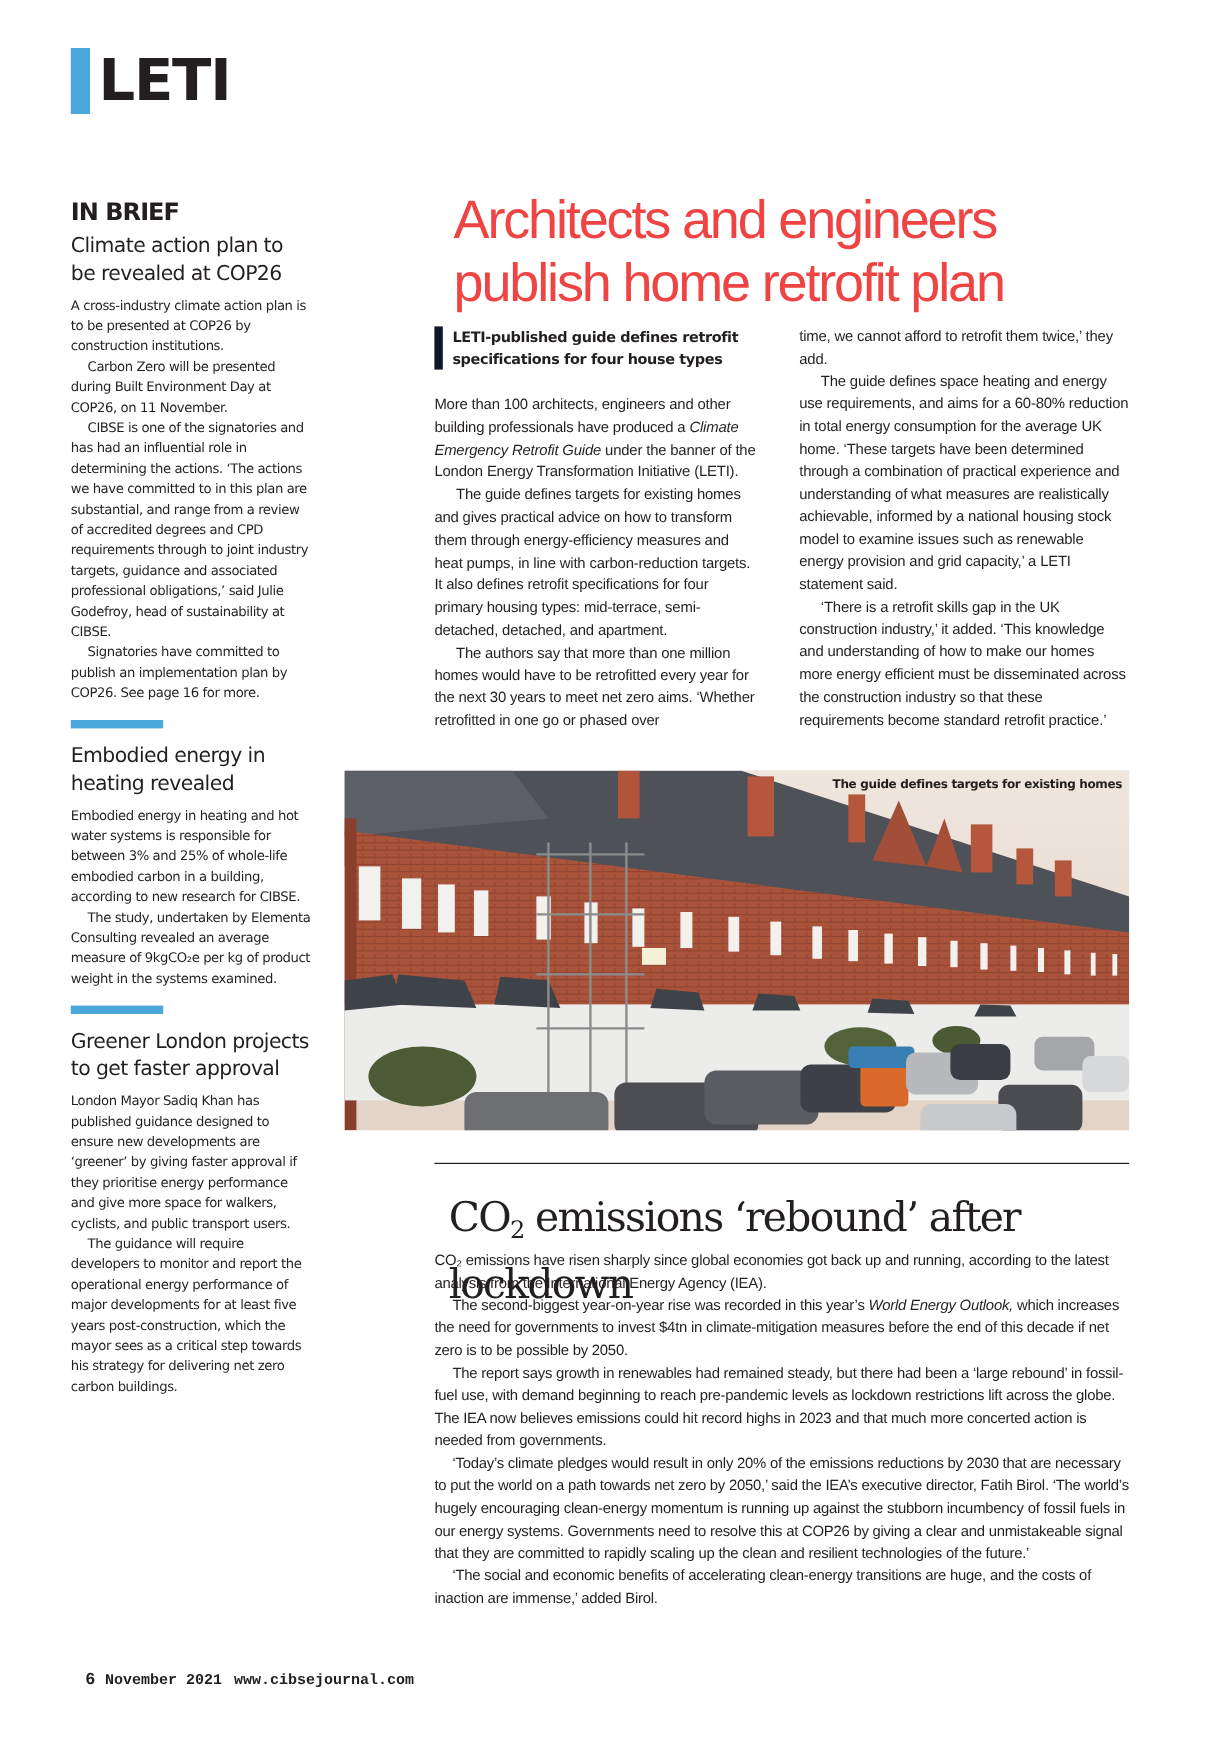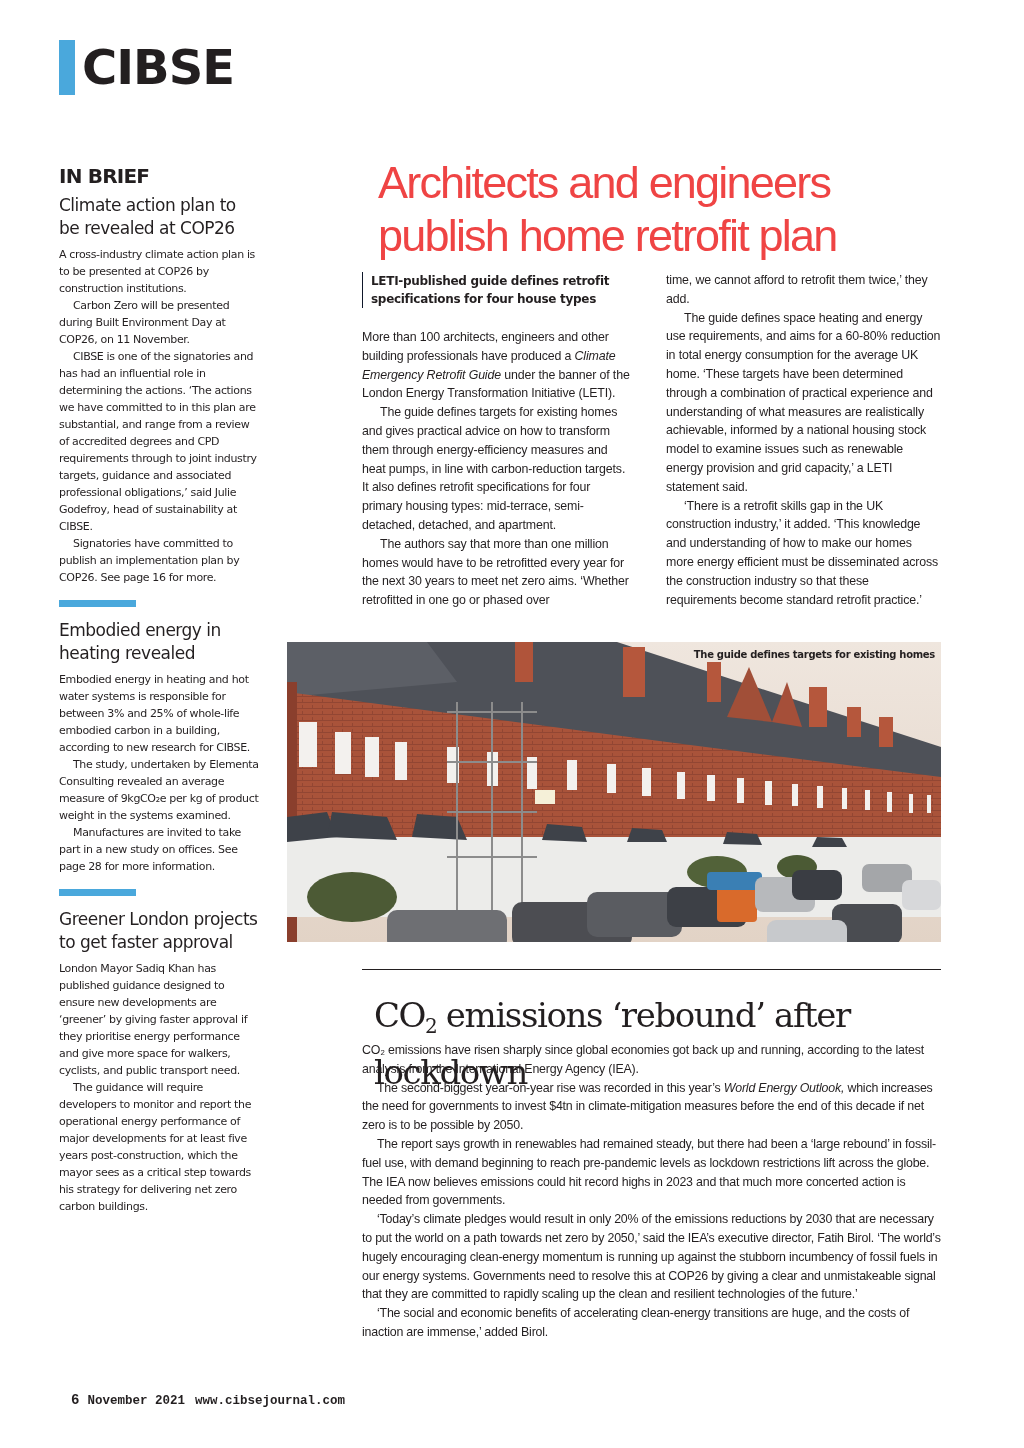--- a/index.html
+++ b/index.html
@@ -11,21 +11,21 @@
   
   .left-col { position: absolute; left: 59px; top: 138px; width: 200px; margin-top: 24px; }
   .in-brief { font-family: "DejaVu Sans", sans-serif; font-weight: bold; font-size: 20px; letter-spacing: -0.8px; margin: 0 0 4px 0; line-height: 28px; }
   .brief-head { font-family: "DejaVu Sans", sans-serif; font-size: 17px; line-height: 23px; letter-spacing: -0.5px; margin: 0 0 6px 0; font-weight: normal; }
   .brief-body p { font-family: "DejaVu Sans", sans-serif; font-size: 11px; line-height: 17px; letter-spacing: -0.35px; margin: 0; }
   .brief-body p.indent { text-indent: 14px; }
   .brief-sep { width: 77px; height: 7px; background: #4aa8dc; margin: 14px 0 12px 0; }
 
   
   .main-headline { position: absolute; left: 362px; top: 140px; width: 590px; font-family: Liberation Sans, sans-serif; font-size: 45px; line-height: 53px; letter-spacing: -1.8px; color: #ef4444; margin: 16px; font-weight: normal; }
-  .standfirst { position: absolute; left: 362px; top: 272px; width: 255px; border-left: 1px solid #0f172a; padding-left: 8px; font-family: "DejaVu Sans", sans-serif; font-weight: bold; font-size: 12px; line-height: 18px; letter-spacing: -0.3px; }
+  .standfirst { position: absolute; left: 362px; top: 272px; width: 255px; border-left: 7px solid #0f172a; padding-left: 8px; font-family: "DejaVu Sans", sans-serif; font-weight: bold; font-size: 12px; line-height: 18px; letter-spacing: -0.3px; }
   .col-a { position: absolute; left: 362px; top: 328px; width: 268px; }
   .col-b { position: absolute; left: 666px; top: 271px; width: 276px; }
   .article-text p { font-family: "Liberation Sans", sans-serif; font-size: 12.4px; line-height: 18.8px; letter-spacing: -0.15px; margin: 0; color: #231f20; }
   .article-text p.indent { text-indent: 18px; }
 
   
   .photo { position: absolute; left: 287px; top: 642px; width: 654px; height: 300px; overflow: hidden; background: #e5e5e5; }
   .photo svg { display: block; }
   .caption { position: absolute; right: 6px; top: 6px; text-align: right; font-family: "DejaVu Sans", sans-serif; font-weight: bold; font-size: 10px; line-height: 13px; letter-spacing: -0.3px; color: #231f20; }
 
@@ -38,21 +38,21 @@
   .co2-body p.indent { text-indent: 15px; }
 
   .footer { position: absolute; left: 71px; top: 1392px; font-family: Liberation Mono, monospace; font-weight: bold; font-size: 12.5px; color: #231f20; }
   .footer span { margin-right: 10px; }
   .footer .page-num { font-size: 14px; margin-right: 8px; }
 </style>
 </head>
 <body>
 
 <div class="news-bar"></div>
-<div class="news-title">CIBSE</div>
+<div class="news-title">LETI</div>
 
 <div class="left-col">
   <h2 class="in-brief">IN BRIEF</h2>
 
   <div>
     <h3 class="brief-head">Climate action plan to be revealed at COP26</h3>
     <div class="brief-body">
       <p>A cross-industry climate action plan is to be presented at COP26 by construction institutions.</p>
       <p class="indent">Carbon Zero will be presented during Built Environment Day at COP26, on 11 November.</p>
       <p class="indent">CIBSE is one of the signatories and has had an influential role in determining the actions. ‘The actions we have committed to in this plan are substantial, and range from a review of accredited degrees and CPD requirements through to joint industry targets, guidance and associated professional obligations,’ said Julie Godefroy, head of sustainability at CIBSE.</p>
@@ -60,30 +60,29 @@
     </div>
   </div>
 
   <div class="brief-sep"></div>
 
   <div>
     <h3 class="brief-head">Embodied energy in heating revealed</h3>
     <div class="brief-body">
       <p>Embodied energy in heating and hot water systems is responsible for between 3% and 25% of whole-life embodied carbon in a building, according to new research for CIBSE.</p>
       <p class="indent">The study, undertaken by Elementa Consulting revealed an average measure of 9kgCO₂e per kg of product weight in the systems examined.</p>
-      <p class="indent">Manufactures are invited to take part in a new study on offices. See page 28 for more information.</p>
     </div>
   </div>
 
   <div class="brief-sep"></div>
 
   <div>
     <h3 class="brief-head">Greener London projects to get faster approval</h3>
     <div class="brief-body">
-      <p>London Mayor Sadiq Khan has published guidance designed to ensure new developments are ‘greener’ by giving faster approval if they prioritise energy performance and give more space for walkers, cyclists, and public transport need.</p>
+      <p>London Mayor Sadiq Khan has published guidance designed to ensure new developments are ‘greener’ by giving faster approval if they prioritise energy performance and give more space for walkers, cyclists, and public transport users.</p>
       <p class="indent">The guidance will require developers to monitor and report the operational energy performance of major developments for at least five years post-construction, which the mayor sees as a critical step towards his strategy for delivering net zero carbon buildings.</p>
     </div>
   </div>
 </div>
 
 <h1 class="main-headline">Architects and engineers publish home retrofit plan</h1>
 <div class="standfirst">LETI-published guide defines retrofit specifications for four house types</div>
 
 <div class="col-a article-text">
   <p><span>More than 100 architects, engineers and other building professionals have produced a </span><em>Climate Emergency Retrofit Guide</em><span> under the banner of the London Energy Transformation Initiative (LETI).</span></p>

